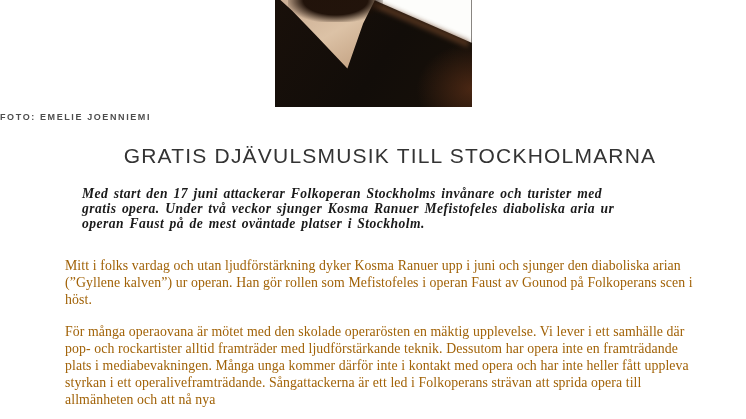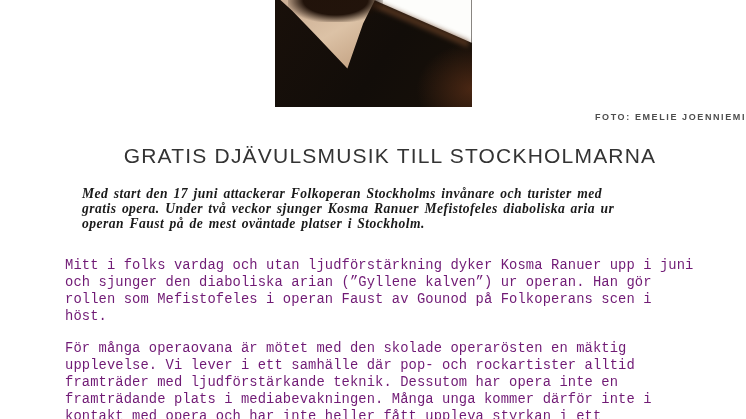--- a/index.html
+++ b/index.html
@@ -55,21 +55,21 @@
   .photo-warm-tint {
     position: absolute;
     right: 0; bottom: 0;
     width: 28%; height: 60%;
     background: radial-gradient(ellipse at 100% 72%, rgba(125,62,30,.5), rgba(125,62,30,0) 70%);
   }
 
   
   .caption {
     margin-top: 5px;
-    text-align: right;
+    text-align: left;
     font-family: "Liberation Sans", "DejaVu Sans", sans-serif;
     font-size: 9px;
     font-weight: bold;
     letter-spacing: 1.6px;
     color: #4d4d4d;
     line-height: 11px;
   }
 
   
   .headline {
@@ -97,22 +97,21 @@
     color: #1a1a1a;
   }
 
   
   .para {
     margin: 15px 52px 0 65px;
     width: 629px;
     font-size: 13.8px;
     line-height: 17px;
     letter-spacing: 0.1px;
-    color: #701a75;
-    font-family: Liberation Mono, monospace;
+    color: #a16207;
   }
   .para.first { margin-top: 26px; }
 </style>
 </head>
 <body>
 
 <div class="page">
 
   <div class="photo">
     <div class="photo-white-corner"></div>

